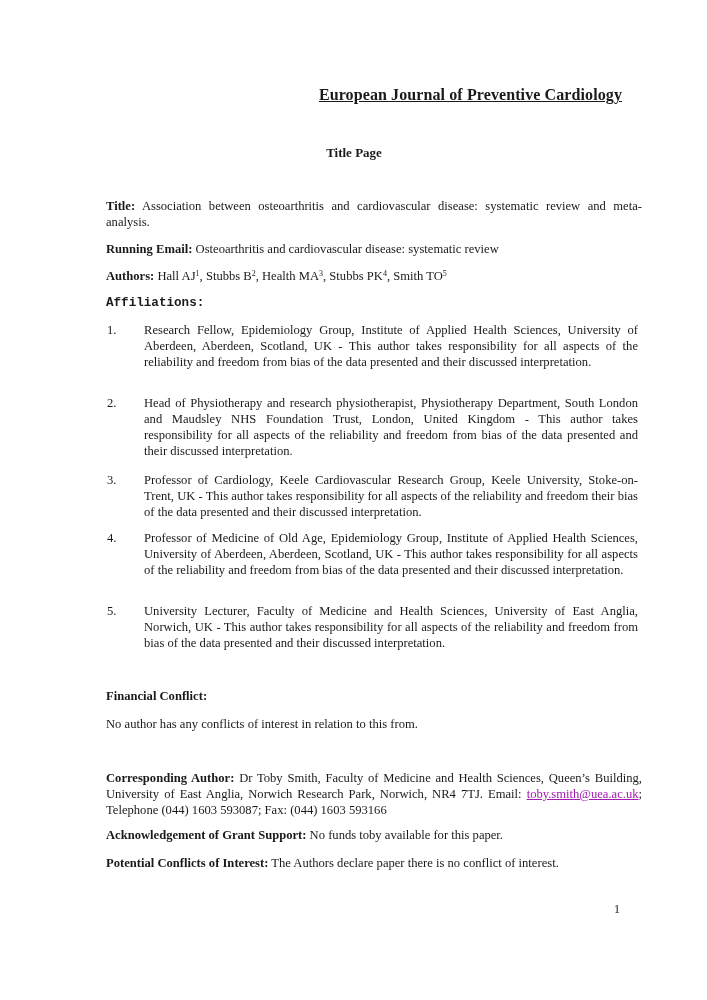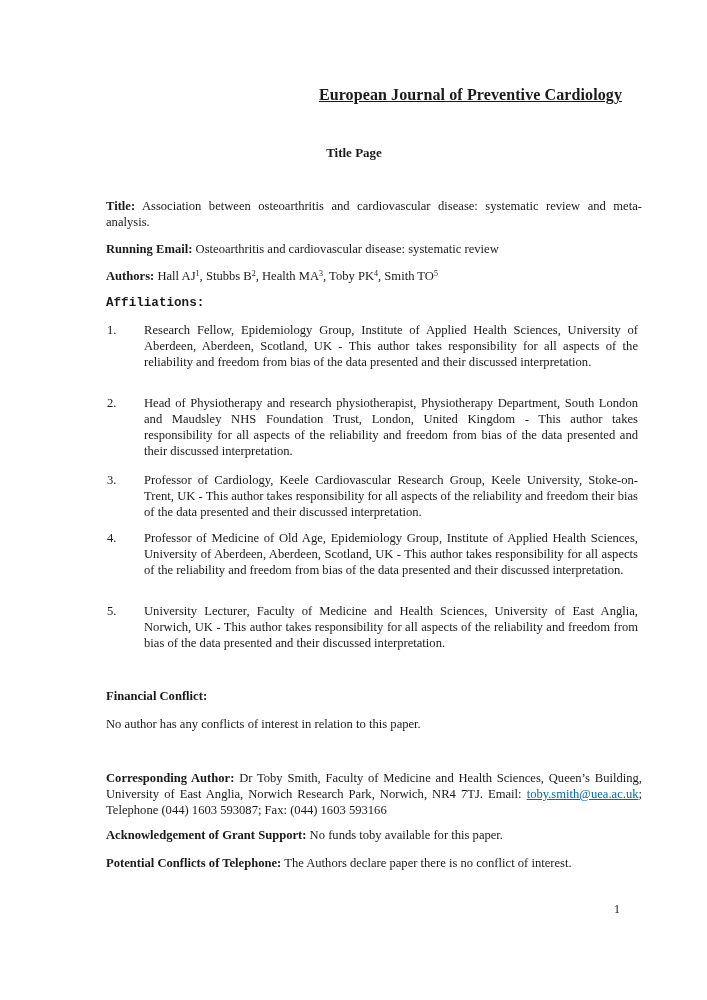--- a/index.html
+++ b/index.html
@@ -17,42 +17,42 @@
       position: absolute; top: 145px; left: 0; width: 536px; text-align: center;
       font-weight: bold; font-size: 13px; 
     }
     .block { position: absolute; left: 4px; width: 536px; text-align: justify; margin-left: 16px; }
     .lbl { font-weight: bold; }
     sup { font-size: 8px; line-height: 0; vertical-align: 4px; }
     .aff-list { position: absolute; left: 0; width: 536px; margin: 0; padding: 0; list-style: none; }
     .aff-item { position: absolute; left: 0; width: 536px; }
     .aff-num { position: absolute; left: 21px; top: 0; }
     .aff-text { position: absolute; left: 58px; width: 494px; text-align: justify; }
-    a.email { color: #0369a1; text-decoration: underline; }
+    a.email { color: #a21caf; text-decoration: underline; }
     .page-num { position: absolute; top: 901px; left: 614px; font-size: 12px; }
   </style>
 </head>
 <body>
 
 <div class="page">
 
   <div class="journal">European Journal of Preventive Cardiology</div>
   <div class="title-page">Title Page</div>
 
   <div class="block" style="top:198px;">
     <span class="lbl">Title:</span><span> Association between osteoarthritis and cardiovascular disease: systematic review and meta-analysis.</span>
   </div>
 
   <div class="block" style="top:241px;">
     <span class="lbl">Running Email:</span><span> Osteoarthritis and cardiovascular disease: systematic review</span>
   </div>
 
   <div class="block" style="top:268px;">
     <span class="lbl">Authors:</span>
-    <span><span>Hall AJ</span><sup>1</sup><span>, </span></span><span><span>Stubbs B</span><sup>2</sup><span>, </span></span><span><span>Health MA</span><sup>3</sup><span>, </span></span><span><span>Toby PK</span><sup>4</sup><span>, </span></span><span><span>Smith TO</span><sup>5</sup><span></span></span>
+    <span><span>Hall AJ</span><sup>1</sup><span>, </span></span><span><span>Stubbs B</span><sup>2</sup><span>, </span></span><span><span>Health MA</span><sup>3</sup><span>, </span></span><span><span>Stubbs PK</span><sup>4</sup><span>, </span></span><span><span>Smith TO</span><sup>5</sup><span></span></span>
   </div>
 
   <div class="block lbl" style="top:295px;font-family:Liberation Mono, monospace;">Affiliations:</div>
 
   <div class="aff-list">
     <div class="aff-item" style="top:322px;">
       <span class="aff-num">1.</span>
       <span class="aff-text">Research Fellow, Epidemiology Group, Institute of Applied Health Sciences, University of Aberdeen, Aberdeen, Scotland, UK - This author takes responsibility for all aspects of the reliability and freedom from bias of the data presented and their discussed interpretation.</span>
     </div>
     <div class="aff-item" style="top:395px;">
@@ -67,28 +67,28 @@
       <span class="aff-num">4.</span>
       <span class="aff-text">Professor of Medicine of Old Age, Epidemiology Group, Institute of Applied Health Sciences, University of Aberdeen, Aberdeen, Scotland, UK - This author takes responsibility for all aspects of the reliability and freedom from bias of the data presented and their discussed interpretation.</span>
     </div>
     <div class="aff-item" style="top:603px;">
       <span class="aff-num">5.</span>
       <span class="aff-text">University Lecturer, Faculty of Medicine and Health Sciences, University of East Anglia, Norwich, UK - This author takes responsibility for all aspects of the reliability and freedom from bias of the data presented and their discussed interpretation.</span>
     </div>
   </div>
 
   <div class="block lbl" style="top:688px;">Financial Conflict:</div>
-  <div class="block" style="top:716px;">No author has any conflicts of interest in relation to this paper.</div>
+  <div class="block" style="top:716px;">No author has any conflicts of interest in relation to this from.</div>
 
   <div class="block" style="top:770px;">
     <span class="lbl">Corresponding Author:</span><span> Dr Toby Smith, Faculty of Medicine and Health Sciences, Queen’s Building, University of East Anglia, Norwich Research Park, Norwich, NR4 7TJ. Email: </span><a class="email" href="mailto:toby.smith@uea.ac.uk">toby.smith@uea.ac.uk</a><span>; Telephone (044) 1603 593087; Fax: (044) 1603 593166</span>
   </div>
 
   <div class="block" style="top:827px;">
     <span class="lbl">Acknowledgement of Grant Support:</span><span> No funds toby available for this paper.</span>
   </div>
 
   <div class="block" style="top:855px;">
-    <span class="lbl">Potential Conflicts of Telephone:</span><span> The Authors declare paper there is no conflict of interest.</span>
+    <span class="lbl">Potential Conflicts of Interest:</span><span> The Authors declare paper there is no conflict of interest.</span>
   </div>
 </div>
 
 <div class="page-num">1</div>
 
 </body></html>

